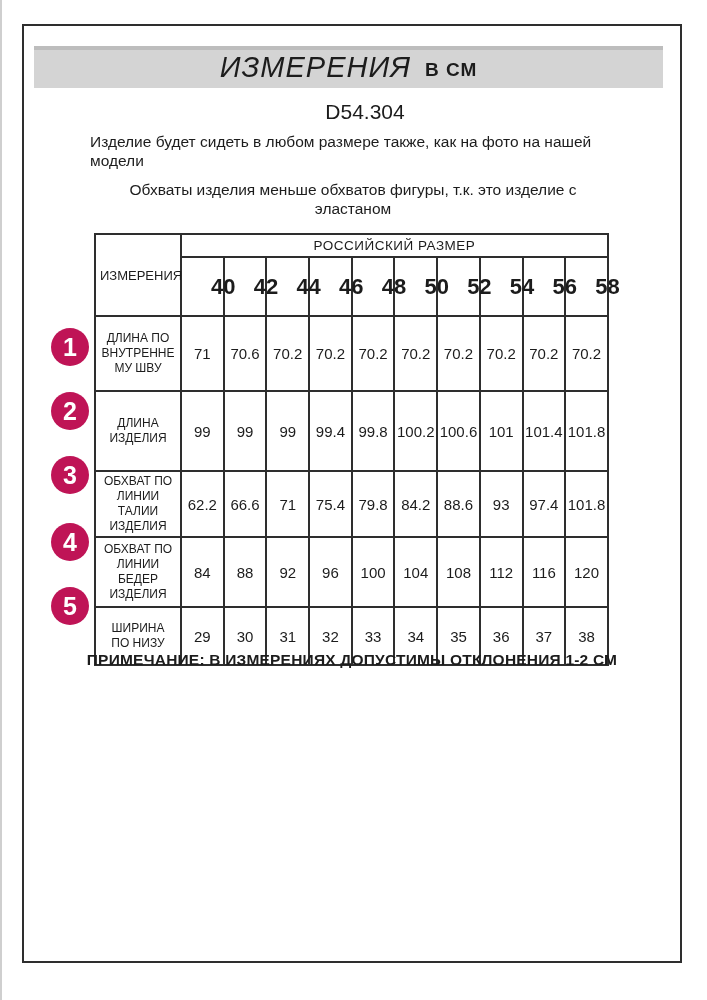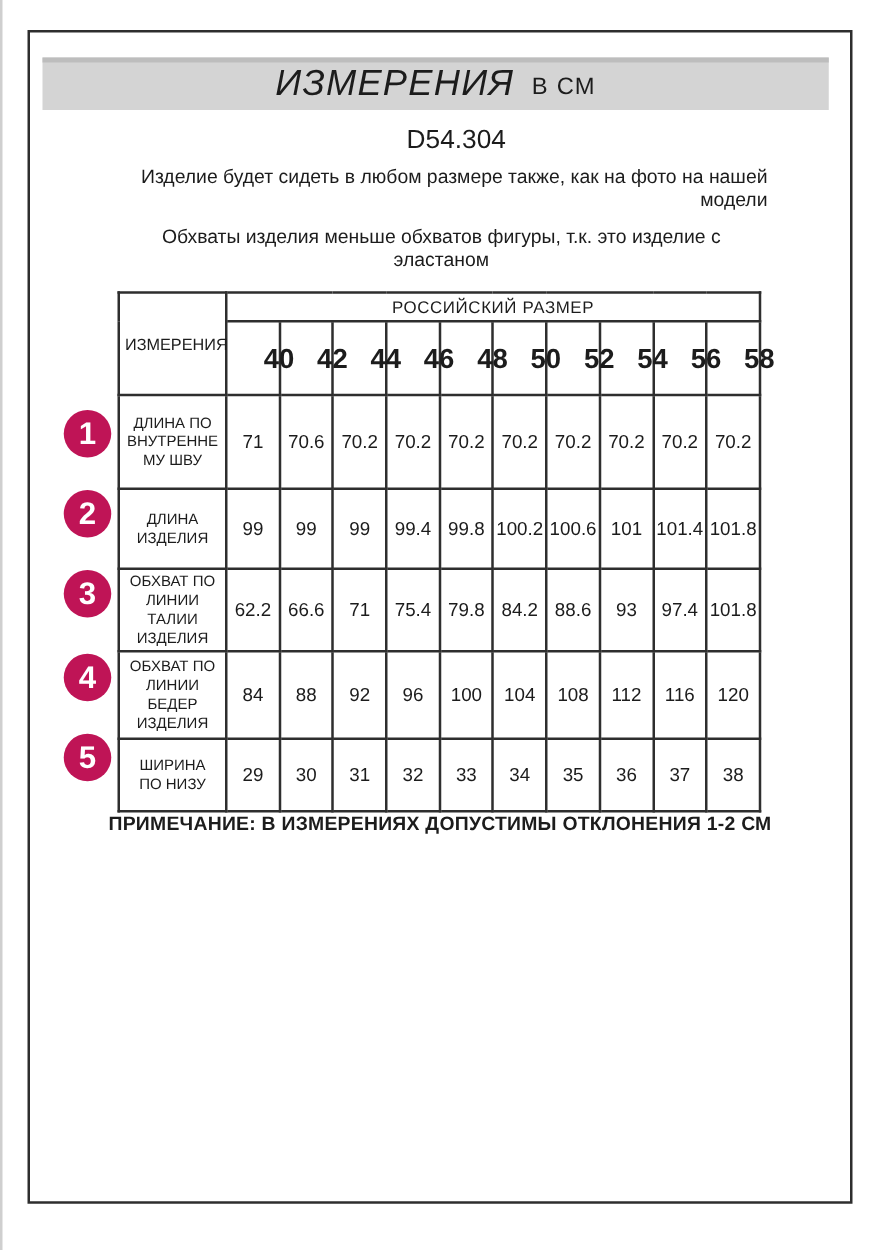--- a/index.html
+++ b/index.html
@@ -42,34 +42,35 @@
     font-weight: bold;
     font-size: 29px;
     letter-spacing: 1px;
     line-height: 1;
     padding-bottom: 3px;
   }
   .title-suffix {
     font-size: 19px;
     letter-spacing: 1px;
     line-height: 1;
+    font-weight: bold;
   }
   .product-code {
     position: absolute;
     left: 20px; top: 100px;
     width: 660px;
     text-align: center;
     font-size: 21px;
     padding-left: 26px;
   }
   .intro-1 {
     position: absolute;
     left: 88px; top: 132px;
     width: 524px;
-    text-align: right;
+    text-align: left;
     font-size: 15.5px;
     line-height: 1.25;
   }
   .intro-2 {
     position: absolute;
     left: 104px; top: 180px;
     width: 494px;
     text-align: center;
     font-size: 15.5px;
     line-height: 1.25;
@@ -83,21 +84,21 @@
   }
   .size-table td {
     border: 2px solid #2e2e2e;
     text-align: center;
     vertical-align: middle;
     background: #ffffff;
   }
   .size-table tr:nth-child(1) { height: 23px; }
   .size-table tr:nth-child(2) { height: 59px; }
   .size-table tr:nth-child(3) { height: 75px; }
-  .size-table tr:nth-child(4) { height: 64px; border-radius: 16px; }
+  .size-table tr:nth-child(4) { height: 80px; border-radius: 16px; }
   .size-table tr:nth-child(5) { height: 64px; }
   .size-table tr:nth-child(6) { height: 70px; }
   .size-table tr:nth-child(7) { height: 58px; }
   .size-table td.corner { font-size: 13px; padding: 0 4px; }
   .size-table td.group  { font-size: 13.5px; letter-spacing: 0.5px; margin-left: 32px; }
   .size-table td.size   { font-size: 22px; font-weight: bold; padding-left: 29px; }
   .size-table td.label  {
     font-size: 12px;
     line-height: 1.25;
     padding: 2px 5px;

